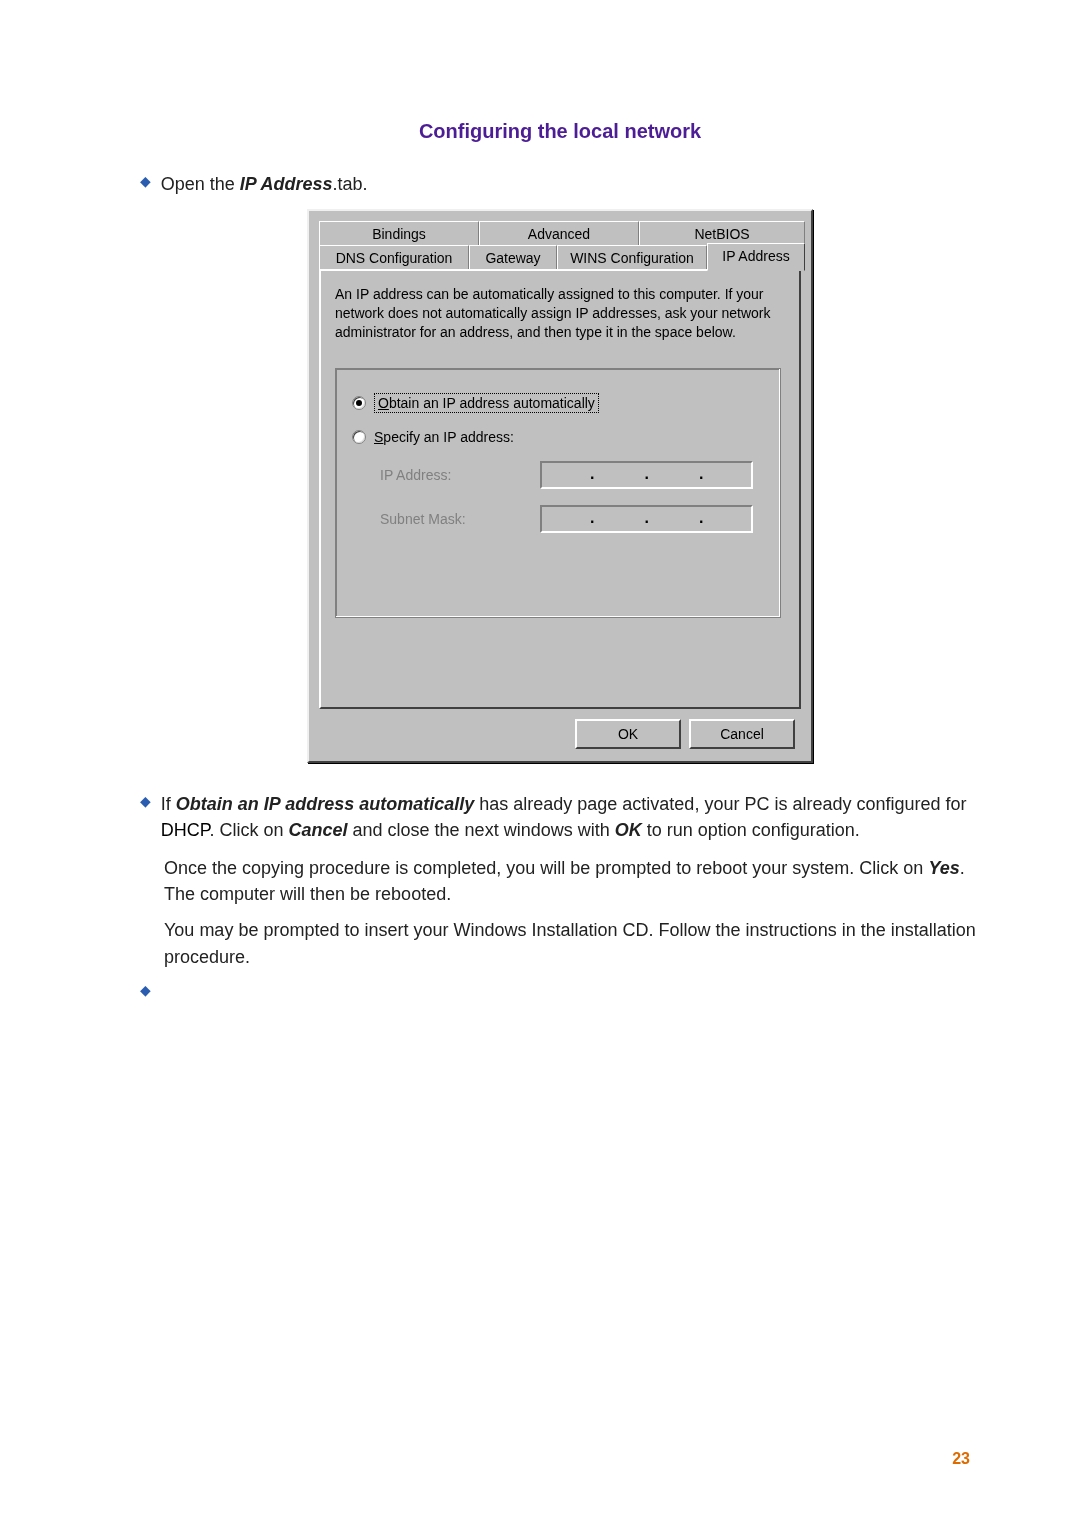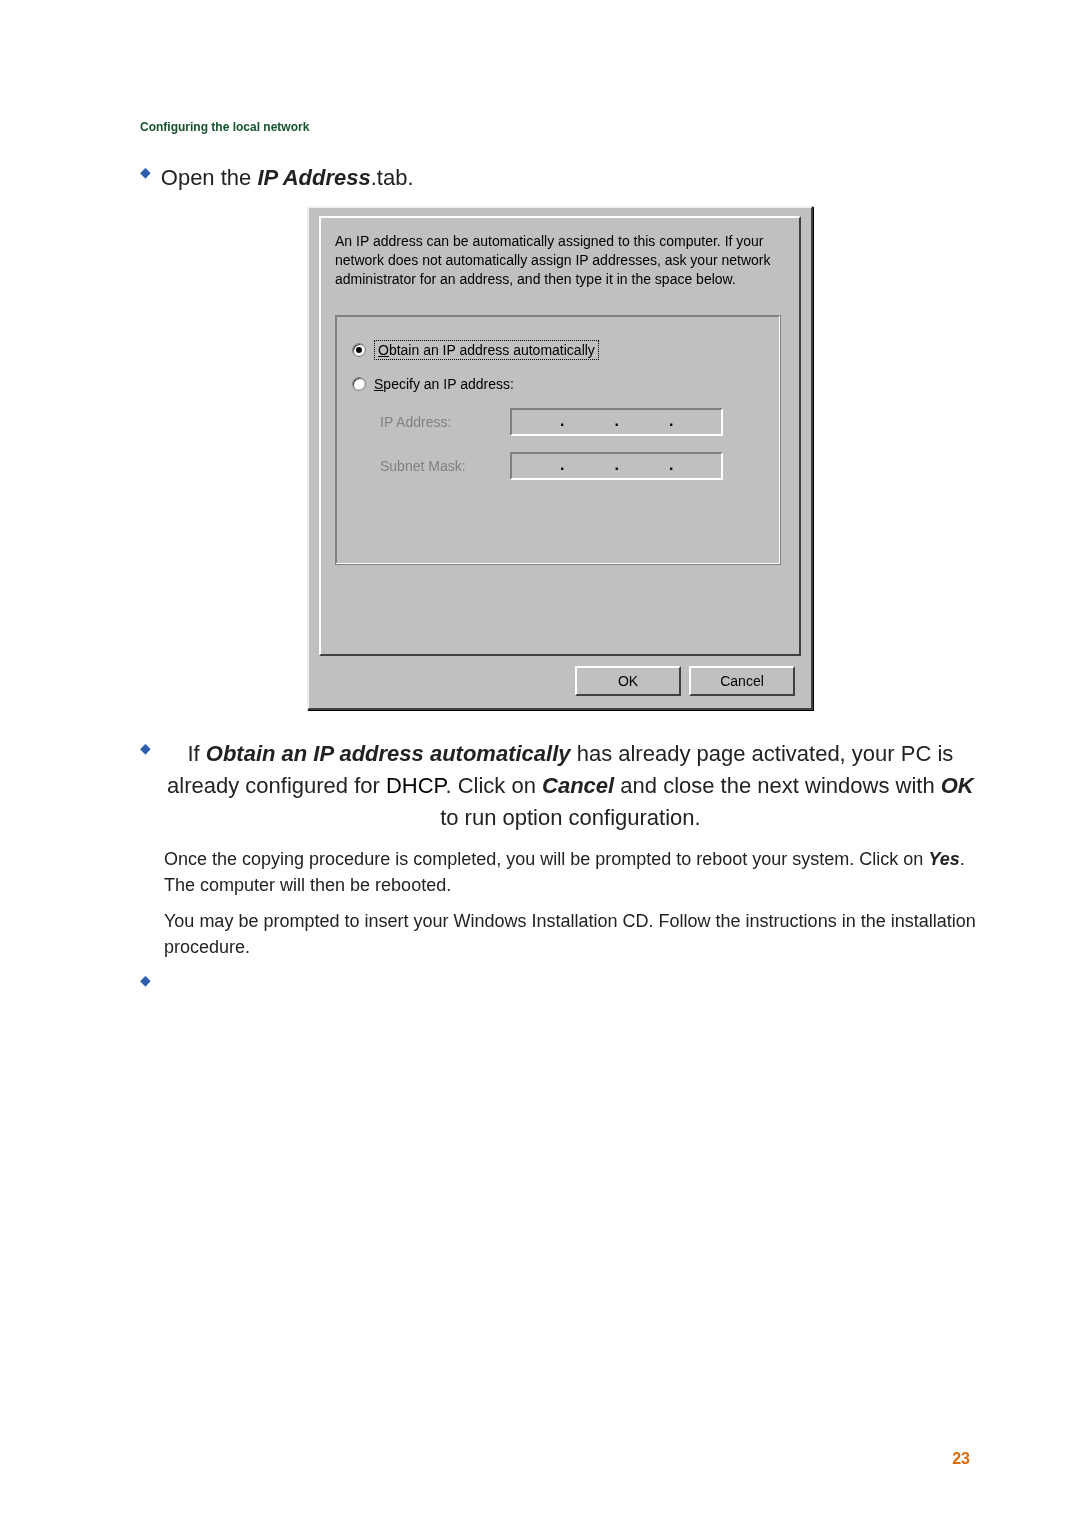--- a/index.html
+++ b/index.html
@@ -12,43 +12,42 @@
     height: 1528px;
     position: relative;
     color: #000;
   }
   .page {
     padding: 120px 100px 40px 140px;
     position: relative;
     height: 100%;
   }
   .header-title {
-    color: #14532d;
+    color: #4c1d95;
     font-weight: bold;
-    text-align: left;
-    font-size: 12px;
+    text-align: center;
+    font-size: 20px;
     margin-bottom: 28px;
   }
   .bullet-line {
     display: flex;
     align-items: flex-start;
     margin-bottom: 12px;
   }
   .bullet-diamond {
     color: #2a5db0;
     font-size: 14px;
     margin-right: 10px;
     margin-top: 2px;
     flex-shrink: 0;
   }
   .body-text {
-    font-size: 22px;
+    font-size: 18px;
     line-height: 1.45;
     color: #222;
-    text-align: center;
   }
   .bold { font-weight: bold; font-style: italic; }
   .link-green { color: #000000; }
   
   .dialog-wrapper {
     display: flex;
     justify-content: center;
     margin: 8px 0 28px 0;
   }
   .dialog {
@@ -141,21 +140,21 @@
     display:flex; align-items:center; justify-content:center;
     flex-shrink:0;
   }
   .radio-dot { width:6px; height:6px; border-radius:50%; background:#000; }
   .focused-label {
     border:1px dotted #000;
     padding:1px 3px;
   }
   .underline-first::first-letter { text-decoration: underline; }
   .ip-row {
-    display:flex; align-items:center; margin:16px 0 0 30px;
+    display:flex; align-items:center; margin:16px 0 0 30px;gap:30px;
   }
   .ip-label {
     width:130px; color:#808080; font-size:14px;
   }
   .ip-input {
     display:flex;
     border: 2px solid;
     border-color: #808080 #fff #fff #808080;
     background:#c0c0c0;
     height:28px;
@@ -206,20 +205,29 @@
   <div class="bullet-line">
     <span class="bullet-diamond">◆</span>
     <span class="body-text">
       <span>Open the </span><span class="bold">IP Address</span><span>.tab.</span>
     </span>
   </div>
 
   <div class="dialog-wrapper">
     <div class="dialog">
       <div class="dialog-body">
+        <div class="tabs">
+          <div class="tab tab-bindings">Bindings</div>
+          <div class="tab tab-advanced">Advanced</div>
+          <div class="tab tab-netbios">NetBIOS</div>
+          <div class="tab tab-dns">DNS Configuration</div>
+          <div class="tab tab-gateway">Gateway</div>
+          <div class="tab tab-wins">WINS Configuration</div>
+          <div class="tab tab-ip">IP Address</div>
+        </div>
         <div class="tab-panel">
           <div class="panel-desc">An IP address can be automatically assigned to this computer. If your network does not automatically assign IP addresses, ask your network administrator for an address, and then type it in the space below.</div>
           <div class="group">
             <div class="radio-row">
               <div class="radio-outer">
                   <div class="radio-dot"></div>
                 </div>
               <span class="focused-label underline-first">Obtain an IP address automatically</span>
             </div>
             <div class="radio-row">

